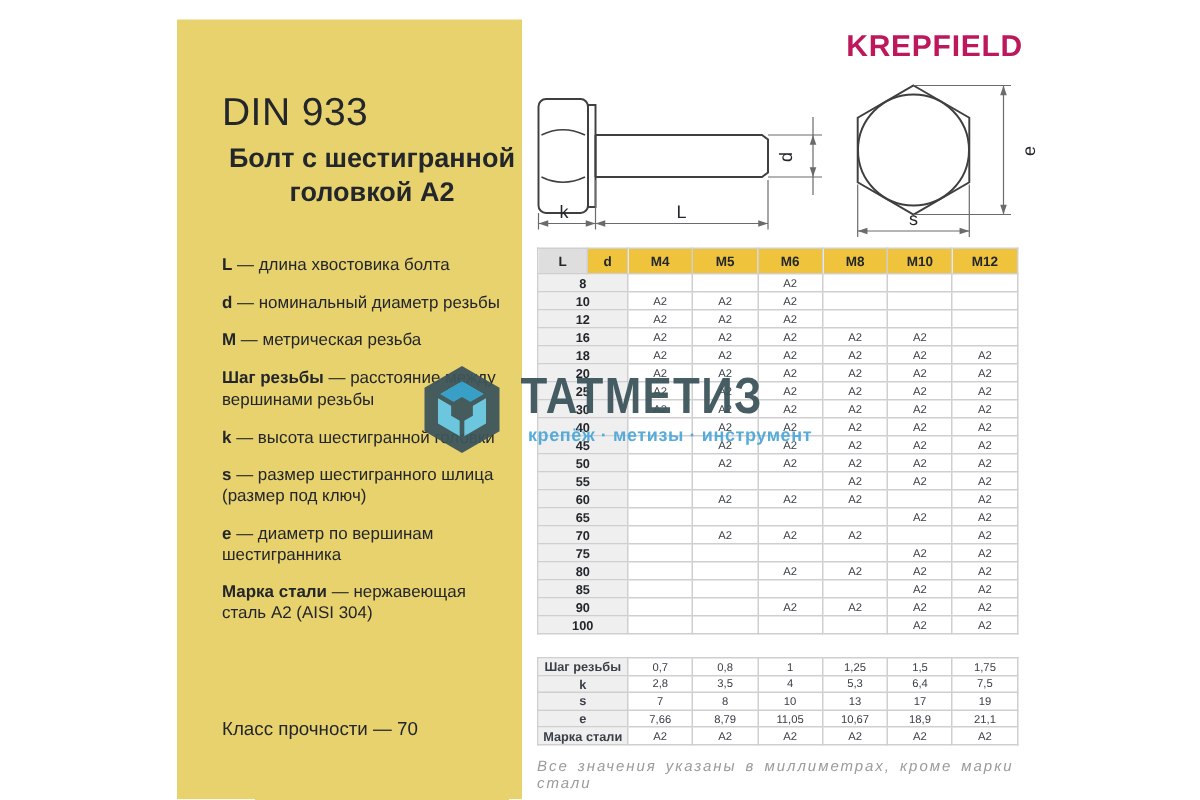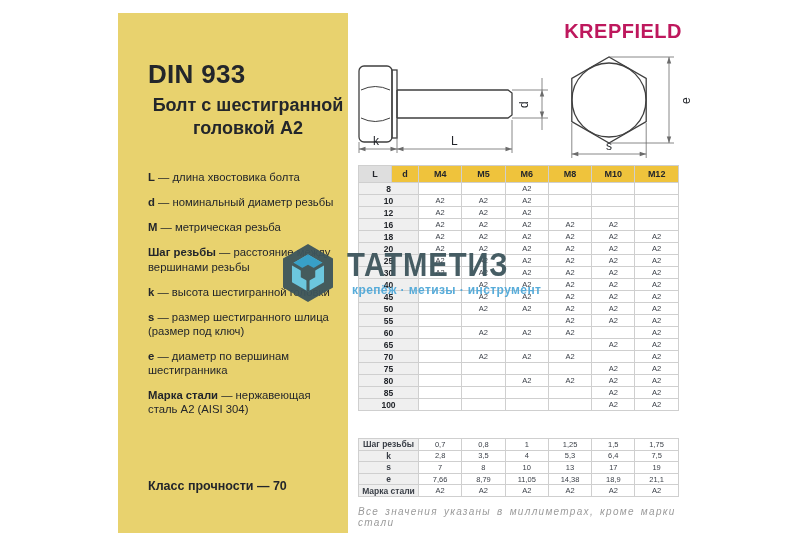--- a/index.html
+++ b/index.html
@@ -2,26 +2,26 @@
 <html><head>
 <meta charset="utf-8">
 <style>
   html,body{margin:0;padding:0;background:#fff;}
   #canvas{position:relative;width:800px;height:533px;background:#ffffff;overflow:hidden;
           font-family:"Liberation Sans", sans-serif;color:#23262b;}
 
   
   .sidebar{position:absolute;left:118px;top:13px;width:230px;height:520px;
            background:#e8d26e;box-sizing:border-box;padding:46px 22px 0 30px;}
-  .sb-title{font-size:26px;font-weight:700;margin:0 0 4px 0;letter-spacing:.3px;}
+  .sb-title{font-size:26px;font-weight:400;margin:0 0 4px 0;letter-spacing:.3px;}
   .sb-subtitle{font-size:18px;font-weight:800;line-height:1.28;margin:0 0 30px 0;width:200px;text-align:center;}
   .legend{list-style:none;margin:0;padding:0;width:186px;}
   .legend li{font-size:11.3px;line-height:1.25;margin-bottom:11px;}
   .legend .term{font-weight:800;}
-  .strength{position:absolute;left:30px;bottom:40px;font-size:12.5px;font-weight:700;}
+  .strength{position:absolute;left:30px;bottom:40px;font-size:12.5px;font-weight:400;}
 
   
   .brand{position:absolute;left:480px;top:20px;width:202px;text-align:right;
          font-size:20px;font-weight:800;letter-spacing:.5px;color:#be185d;}
 
   
   .drawing{position:absolute;left:352px;top:50px;}
 
   
   table{border-collapse:collapse;table-layout:fixed;position:absolute;left:358px;
@@ -305,20 +305,29 @@
         <tr>
           <td colspan="2" class="rowhead">85</td>
           <td></td>
           <td></td>
           <td></td>
           <td></td>
           <td>A2</td>
           <td>A2</td>
         </tr>
         <tr>
+          <td colspan="2" class="rowhead">90</td>
+          <td></td>
+          <td></td>
+          <td>A2</td>
+          <td>A2</td>
+          <td>A2</td>
+          <td>A2</td>
+        </tr>
+        <tr>
           <td colspan="2" class="rowhead">100</td>
           <td></td>
           <td></td>
           <td></td>
           <td></td>
           <td>A2</td>
           <td>A2</td>
         </tr>
       </tbody>
   </table>
@@ -360,21 +369,21 @@
           <td>10</td>
           <td>13</td>
           <td>17</td>
           <td>19</td>
         </tr>
         <tr>
           <td colspan="2" class="rowhead">e</td>
           <td>7,66</td>
           <td>8,79</td>
           <td>11,05</td>
-          <td>14,38</td>
+          <td>10,67</td>
           <td>18,9</td>
           <td>21,1</td>
         </tr>
         <tr>
           <td colspan="2" class="rowhead">Марка стали</td>
           <td>A2</td>
           <td>A2</td>
           <td>A2</td>
           <td>A2</td>
           <td>A2</td>

